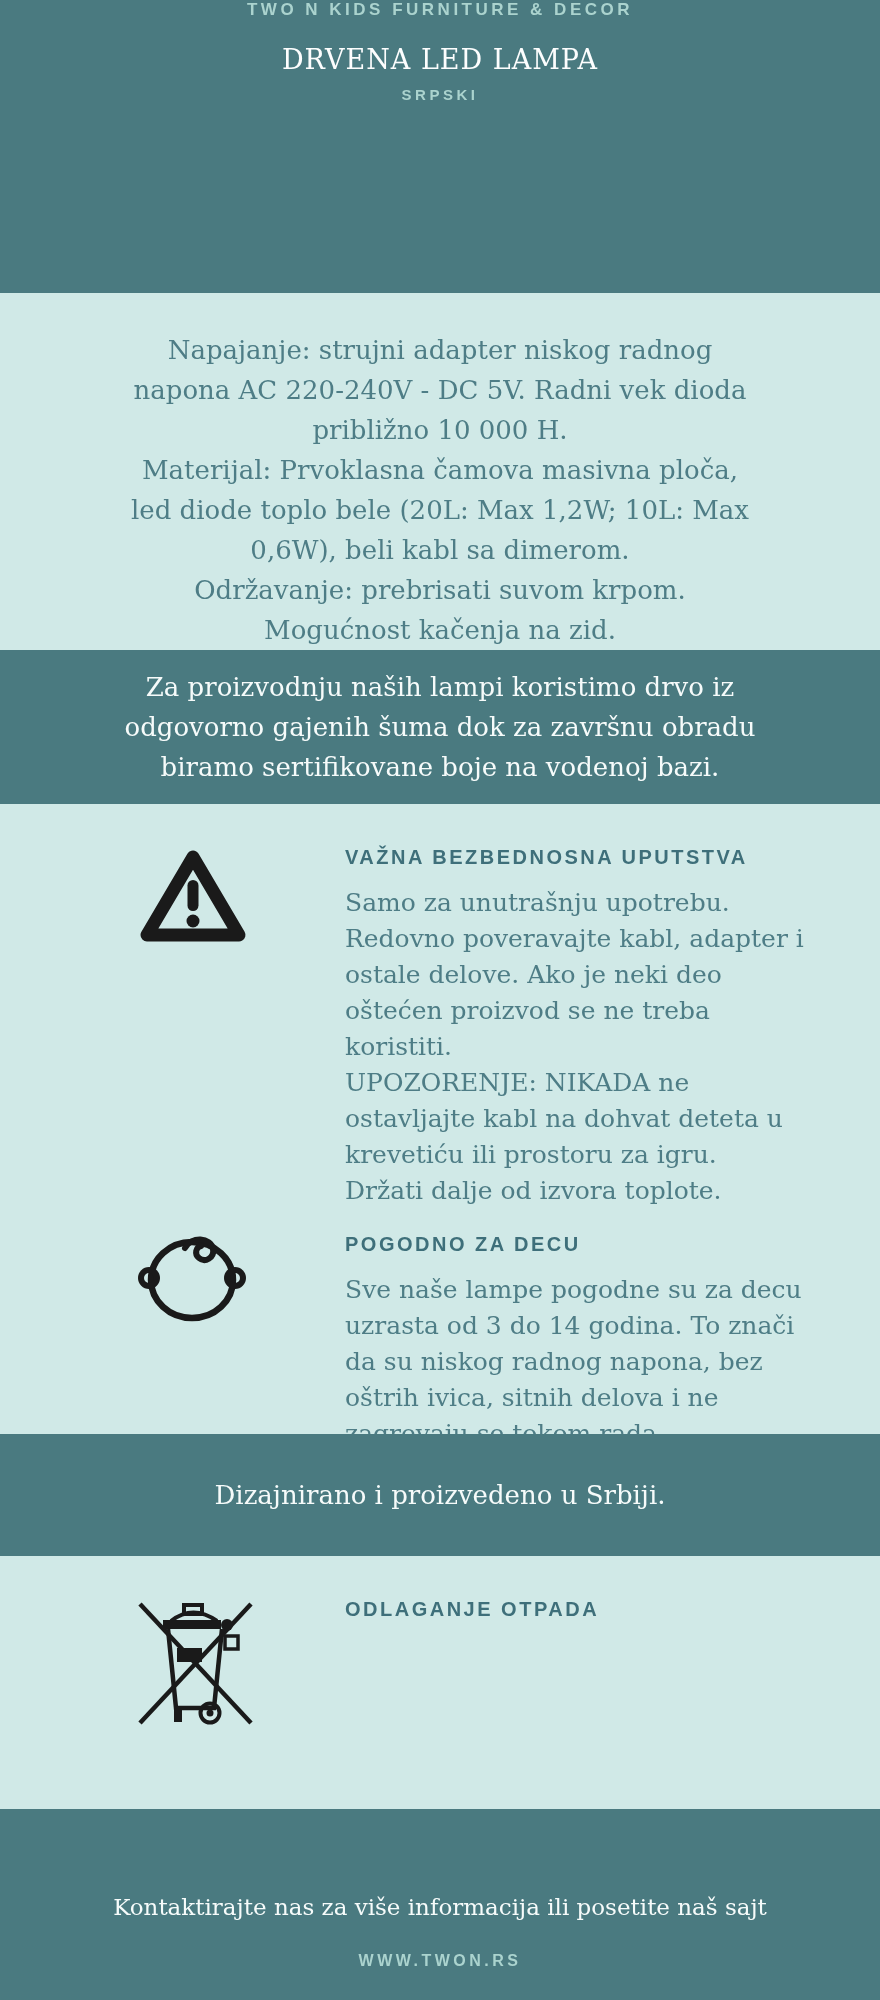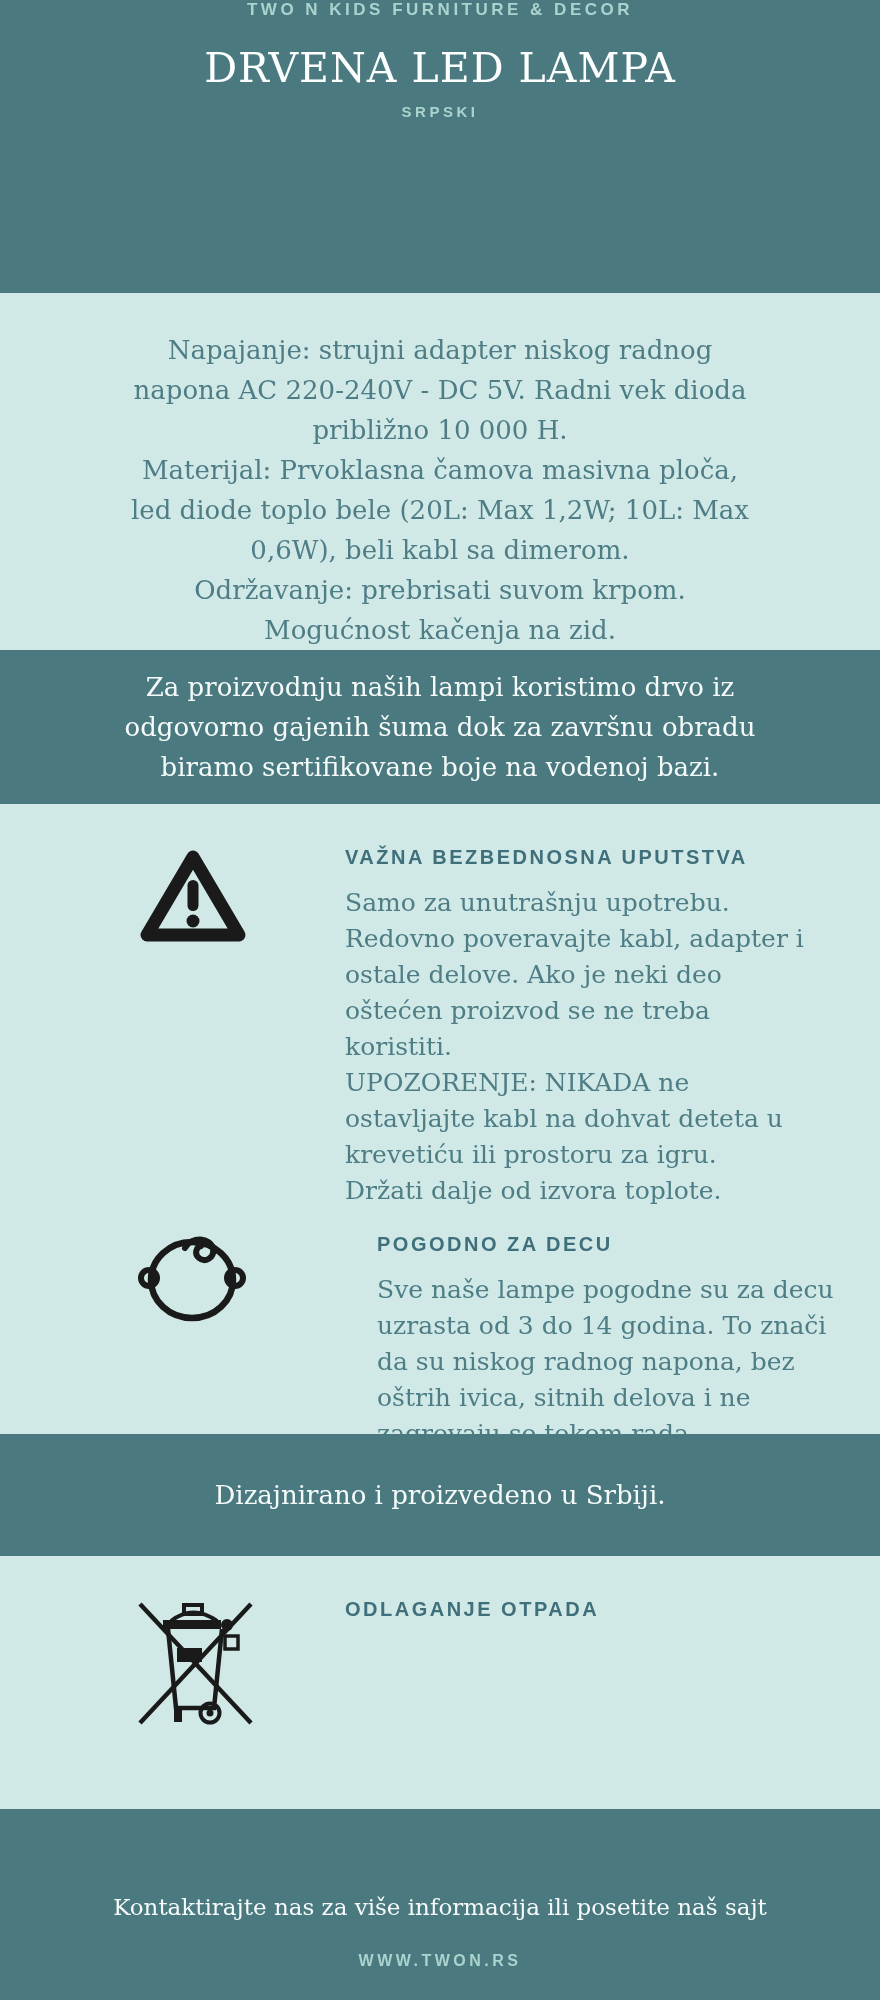--- a/index.html
+++ b/index.html
@@ -2,39 +2,39 @@
 <html><head>
 <meta charset="utf-8">
 <style>
   html,body{margin:0;padding:0;}
   body{width:880px;font-family:"DejaVu Serif",serif;}
   .page{width:880px;height:2000px;display:flex;flex-direction:column;overflow:hidden;background:#d0e9e7;}
 
   
   .header{height:312px;background:#4a7a80;display:flex;flex-direction:column;align-items:center;box-sizing:border-box;}
   .brand{font-family:"Liberation Sans",sans-serif;font-weight:700;font-size:17px;letter-spacing:3.5px;color:#abd3ce;}
-  .title{font-family:"DejaVu Serif",serif;font-size:41px;letter-spacing:1px;color:#fdfefe;margin-top:24px;font-weight:400;}
+  .title{font-family:"DejaVu Serif",serif;font-size:27px;letter-spacing:1px;color:#fdfefe;margin-top:24px;font-weight:400;}
   .lang{font-family:"Liberation Sans",sans-serif;font-weight:700;font-size:15px;letter-spacing:3.5px;color:#abd3ce;margin-top:11px;}
 
   
   .specs{height:365px;background:#d0e9e7;box-sizing:border-box;padding-top:37px;}
   .specs-text{white-space:pre-line;text-align:center;font-size:26px;line-height:40px;color:#4e7d86;}
 
   
   .band{background:#4a7a80;display:flex;align-items:center;justify-content:center;}
   .band1{height:163px;}
   .band2{height:130px;}
   .band-text{white-space:pre-line;text-align:center;font-size:26px;line-height:40px;color:#f6fbfa;}
 
   
   .light-sect{background:#d0e9e7;box-sizing:border-box;}
   .sect2{height:630px;padding-top:40px;}
   .sect3{height:266px;padding-top:40px;}
   .row{display:grid;grid-template-columns:345px 1fr;}
-  .row + .row{margin-top:22px;gap:32px;}
+  .row + .row{margin-top:22px;}
   .icon-cell{display:flex;justify-content:flex-start;}
   .icon-box{margin-left:133px;}
   .txt-cell{padding-right:40px;}
   .sect-title{font-family:"Liberation Sans",sans-serif;font-weight:700;font-size:20px;letter-spacing:2.5px;color:#3e6f7a;margin-top:2px;}
   .sect-body{white-space:pre-line;font-size:25px;line-height:36px;color:#4e7d86;margin-top:16px;}
 
   
   .footer{height:198px;background:#4a7a80;display:flex;flex-direction:column;align-items:center;box-sizing:border-box;padding-top:85px;}
   .footer-line{font-size:23px;color:#f6fbfa;}
   .site{font-family:"Liberation Sans",sans-serif;font-weight:700;font-size:16px;letter-spacing:3.5px;color:#abd3ce;margin-top:32px;}

